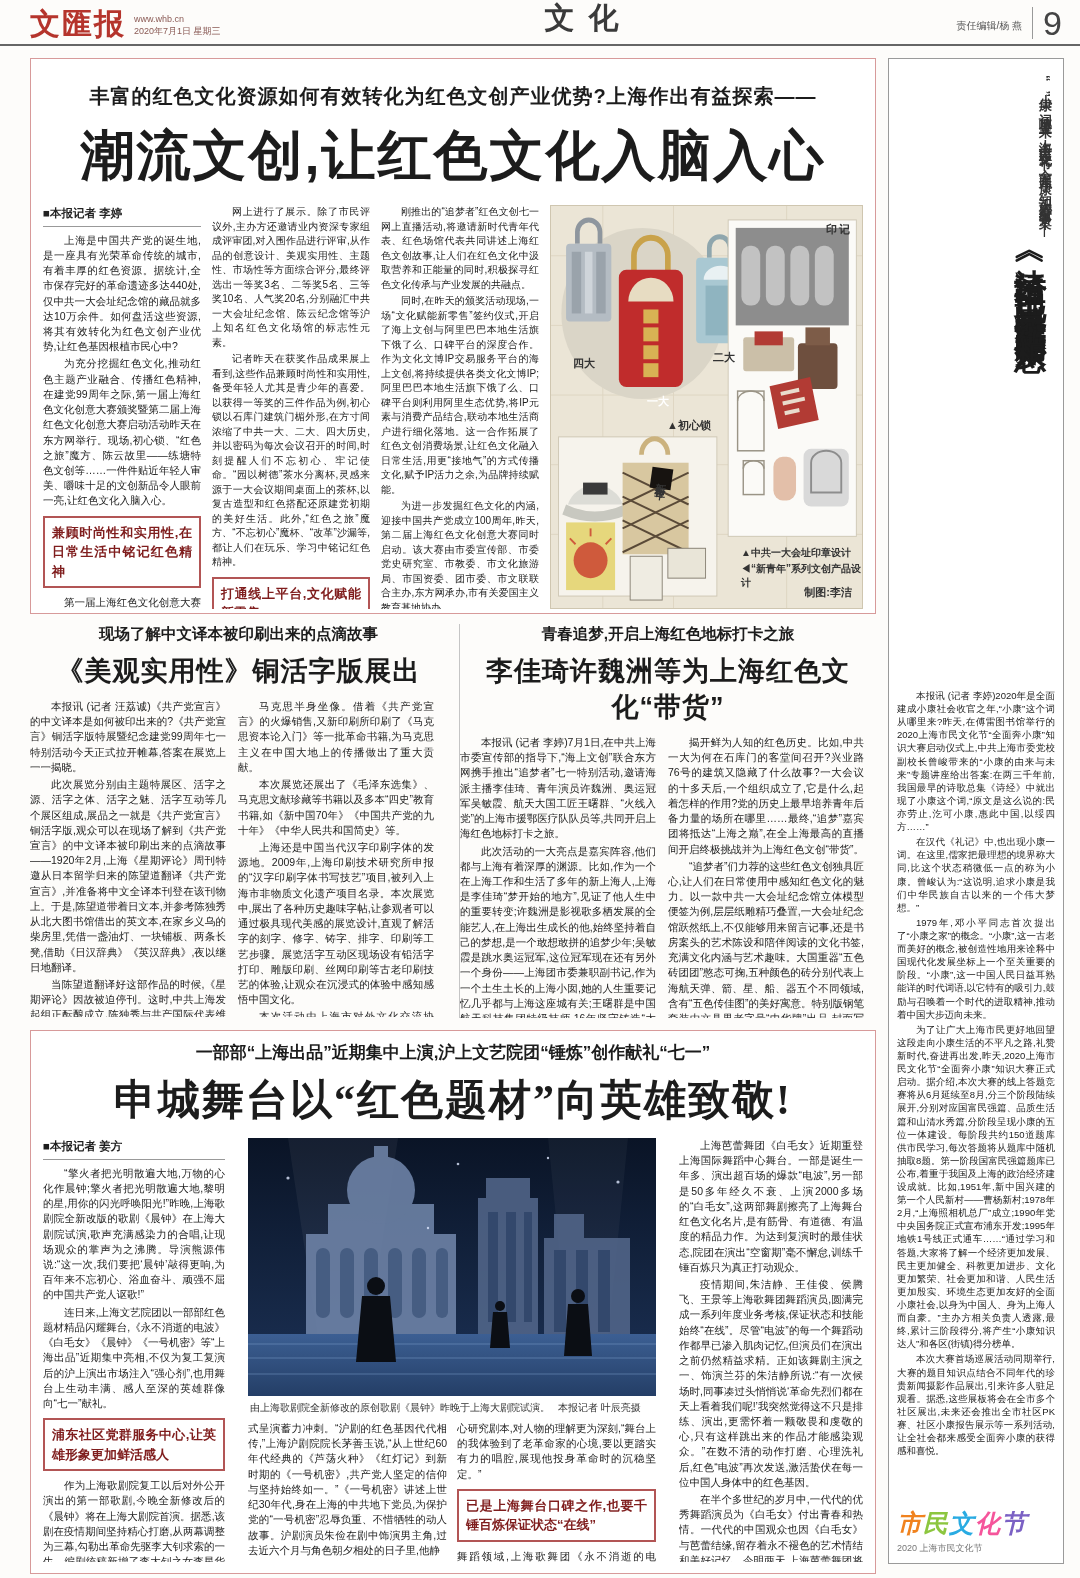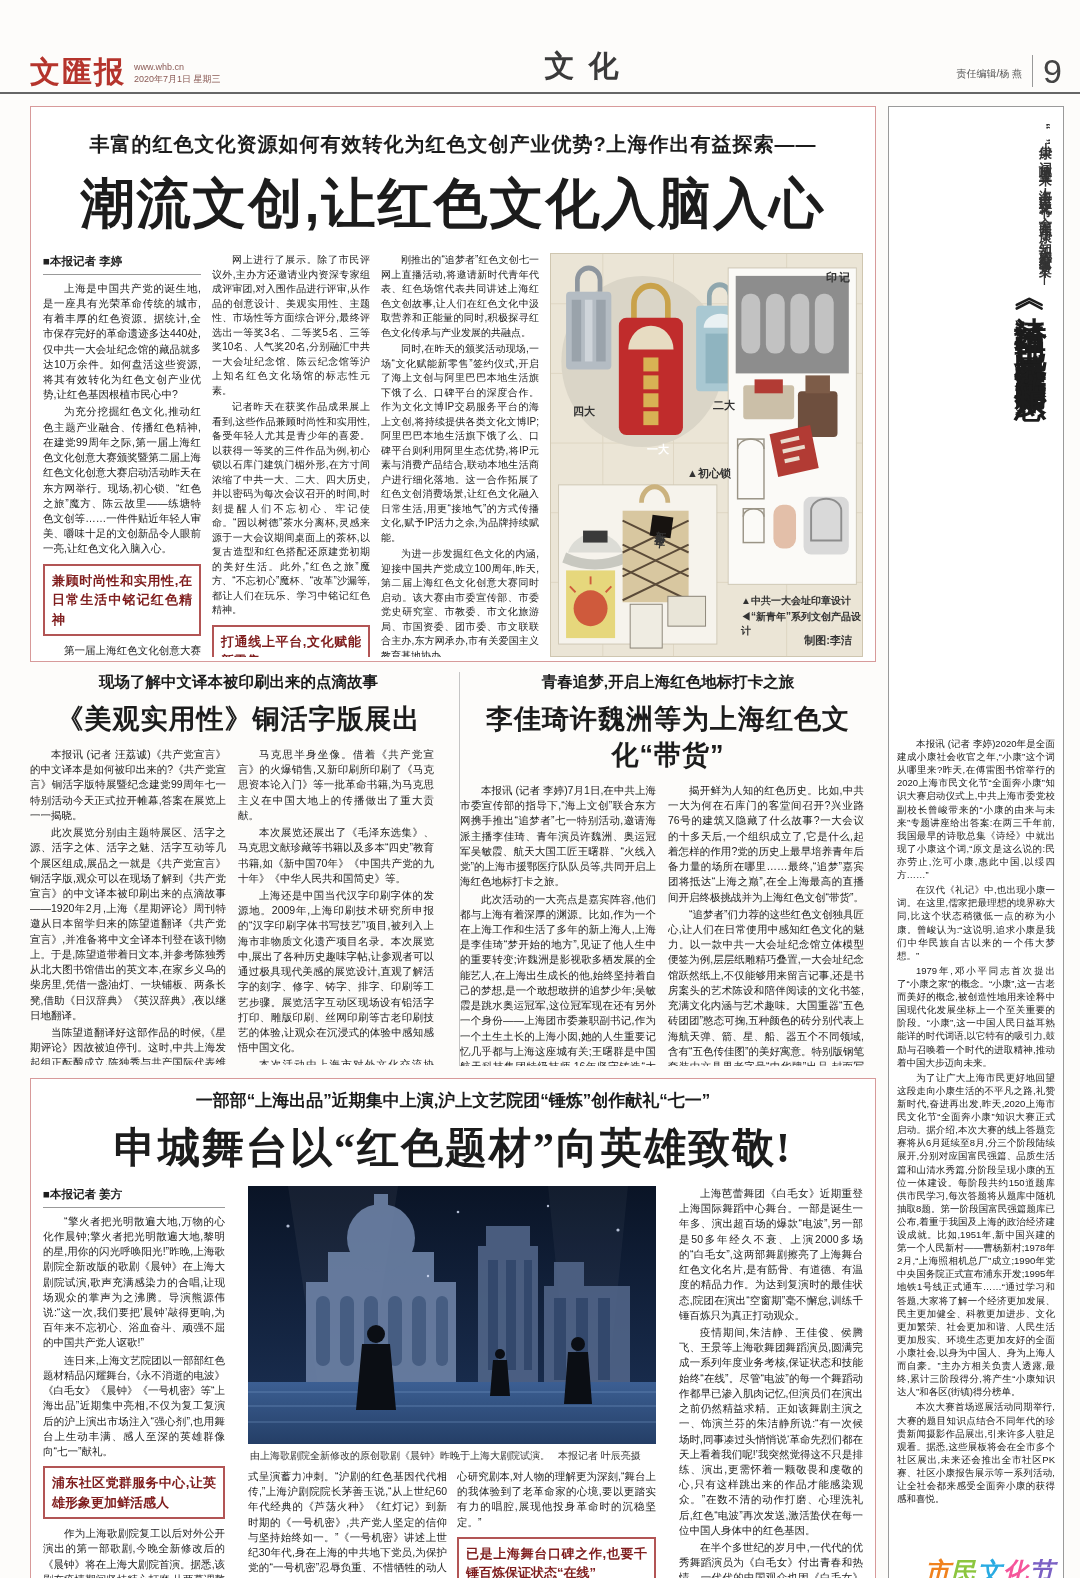--- a/index.html
+++ b/index.html
@@ -1,21 +1,21 @@
 <!DOCTYPE html>
 <html><head>
 <meta charset="utf-8">
 <style>
   * { margin:0; padding:0; box-sizing:border-box; }
   html,body { width:1080px; height:1578px; overflow:hidden; }
   body { background:#fdfcfa; font-family:"Liberation Sans", sans-serif; color:#1c1c1c; }
 
   
   .header { height:46px; display:flex; align-items:flex-end; justify-content:space-between;
-            padding:6px 18px 5px 30px; border-bottom:2px solid #666;margin-top:48px; }
+            padding:6px 18px 5px 30px; border-bottom:2px solid #666; }
   .masthead { display:flex; align-items:flex-end; gap:8px; }
   .paper-name { color:#b5342c; font-family:"Liberation Serif", serif; font-weight:bold;
                 font-size:30px; letter-spacing:2px; line-height:1; }
   .paper-meta { font-size:9px; color:#8a5a55; line-height:1.35; padding-bottom:2px; }
   .section-title { font-size:30px; letter-spacing:14px; color:#3a3a3a; font-weight:bold; }
   .header-right { display:flex; align-items:flex-end; gap:10px; }
   .editor { font-size:10px; color:#555; padding-bottom:6px; }
   .pageno { font-size:34px; color:#444; border-left:1px solid #999; padding-left:10px; line-height:.95; }
 
   
@@ -73,21 +73,21 @@
   .bmid-cols { display:flex; gap:10px; flex:1; overflow:hidden; }
   .bmid-col { width:199px; font-size:10.5px; line-height:1.45; text-align:justify; overflow:hidden; }
   .bcol-right { width:204px; }
 
   
   .side-head { writing-mode:vertical-rl; height:612px; padding:6px 2px; display:flex; }
   .side-kicker { font-size:13px; font-weight:bold; letter-spacing:3px; color:#333; margin-left:12px; line-height:1.2; }
   .side-h1 { font-size:32px; font-weight:900; font-family:"Liberation Serif", serif; letter-spacing:4px; margin-left:8px; }
   .side-h2 { font-size:32px; font-weight:900; font-family:"Liberation Serif", serif; letter-spacing:2px; }
   .side-body { flex:1; overflow:hidden; font-size:9.5px; line-height:1.38; text-align:justify; margin-top:8px; color:#222; }
-  .side-logo { margin-top:6px; text-align:right; }
+  .side-logo { margin-top:6px; text-align:left; }
   .side-logo .chars span { font-size:25px; font-weight:900; font-style:italic; letter-spacing:1px; }
   .side-logo .sub { font-size:9px; color:#777; margin-top:2px; }
 </style>
 </head>
 <body>
 
 <div class="page">
 
   <div class="header">
     <div class="masthead">
@@ -215,21 +215,21 @@
                 <line x1="42" y1="332" x2="42" y2="324"></line>
                   <line x1="26" y1="340" x2="20" y2="334"></line>
                 <line x1="58" y1="340" x2="64" y2="334"></line>
               </g>
               <rect x="84" y="352" width="34" height="44" fill="#efece2" stroke="#8a8376"></rect>
               <rect x="124" y="344" width="40" height="30" fill="#e9e5d8" stroke="#8a8376"></rect>
             </svg>
             <div class="ov lock-label" style="left:22px; top:150px;">四大</div>
             <div class="ov lock-label" style="left:96px; top:188px; color:#fff;">一大</div>
             <div class="ov lock-label" style="left:162px; top:144px;">二大</div>
-            <div class="ov cap-red" style="left:136px; top:212px;">▲初心锁</div>
+            <div class="ov cap-red" style="left:116px; top:212px;">▲初心锁</div>
             <div class="ov poster-title" style="right:10px; top:16px;">印记</div>
             <div class="ov bag-label" style="left:100px; top:262px;">新青年</div>
             <div class="ov cap-red" style="left:190px; top:340px; font-size:10px;">▲中共一大会址印章设计</div>
             <div class="ov cap-red" style="left:190px; top:356px; font-size:10px;">◀“新青年”系列文创产品设计</div>
             <div class="ov collage-credit" style="right:10px; bottom:8px;">制图:李洁</div>
           </div>
         </div>
       </div>
 
       <div class="mid-row">

